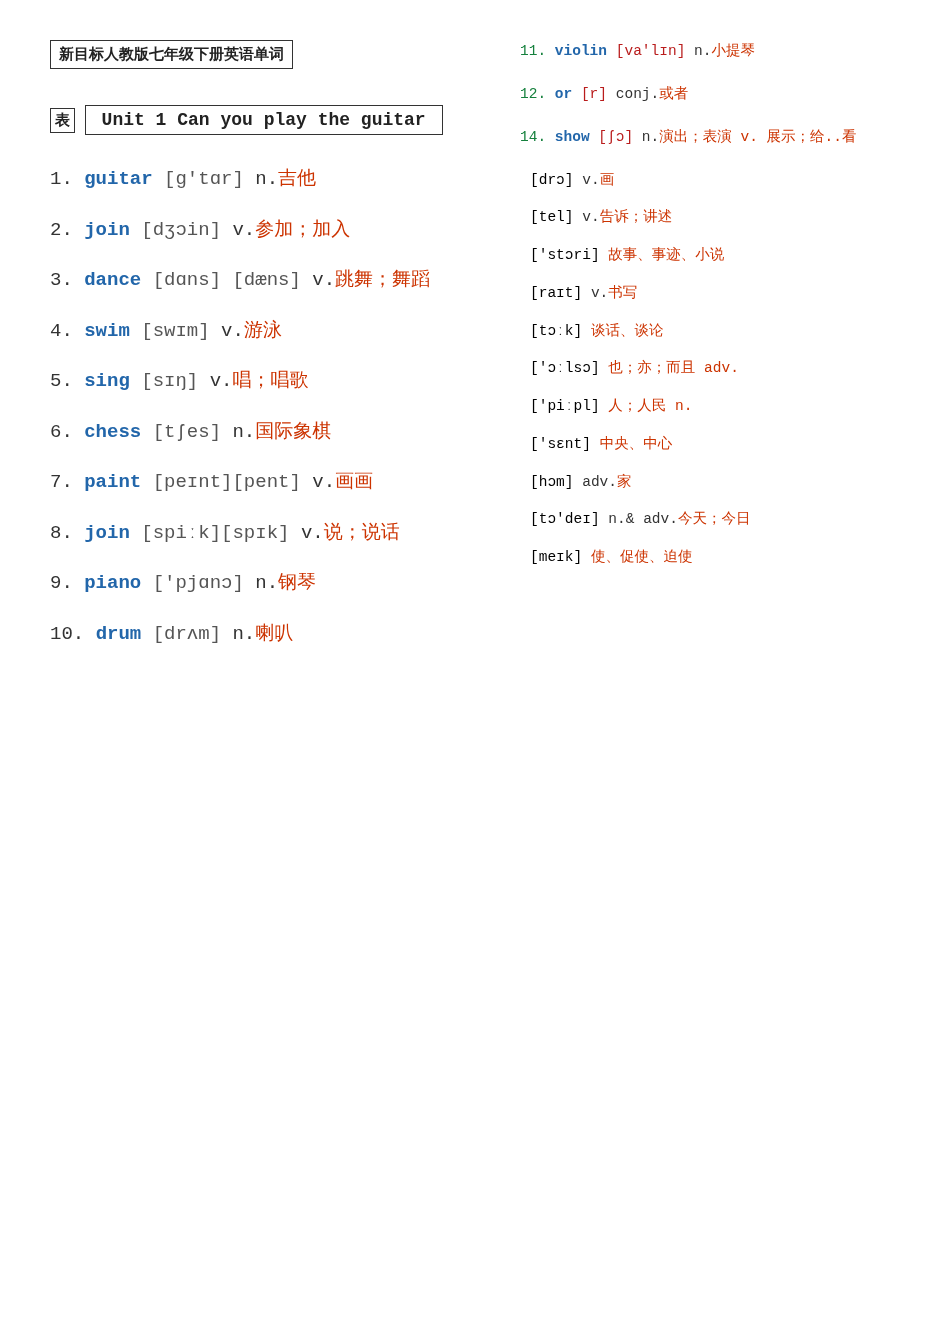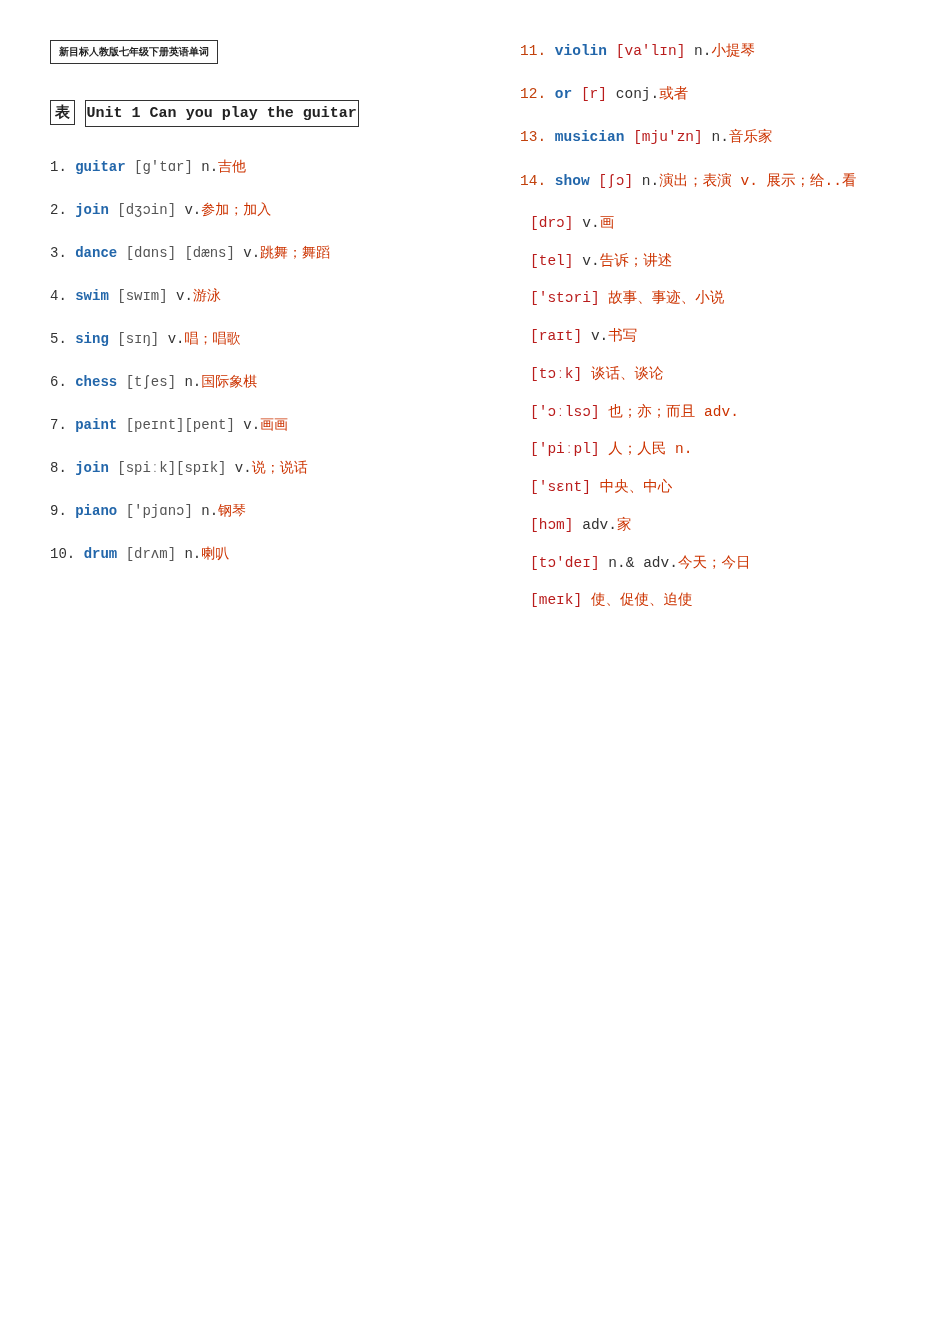--- a/index.html
+++ b/index.html
@@ -33,51 +33,51 @@
     .right-column {
       flex: 1;
       padding-left: 10px;
     }
 
     .title-box {
       border: 1.5px solid #333;
       display: inline-block;
       padding: 4px 8px;
       margin-bottom: 16px;
-      font-size: 10px;
+      font-size: 15px;
       font-weight: bold;
       color: #222;
       font-family: 'Courier New', Courier, monospace;
     }
 
     .title-char {
       border: 1.5px solid #333;
       display: inline-block;
       padding: 2px 4px;
       font-size: 15px;
       font-weight: bold;
       color: #222;
       margin-bottom: 20px;
     }
 
     .unit-box {
       border: 1.5px solid #333;
       display: inline-block;
-      padding: 4px 1px;
+      padding: 4px 16px;
       margin-top: 20px;
       margin-bottom: 30px;
-      font-size: 15px;
+      font-size: 18px;
       font-weight: bold;
       color: #222;
       font-family: 'Courier New', Courier, monospace;
     }
 
     .vocab-item {
       margin-bottom: 22px;
-      font-size: 14px;
+      font-size: 19px;
       color: #333;
       line-height: 1.5;
     }
 
     .vocab-item .num {
       color: #333;
     }
 
     .vocab-item .word {
       color: #2266aa;
@@ -97,21 +97,21 @@
     }
 
     .right-item {
       margin-bottom: 20px;
       font-size: 14.5px;
       color: #333;
       line-height: 1.6;
     }
 
     .right-item .num {
-      color: #c2410c;
+      color: #15803d;
     }
 
     .right-item .word {
       color: #2266aa;
       font-weight: bold;
     }
 
     .right-item .phonetic {
       color: #b91c1c;
     }
@@ -126,21 +126,21 @@
 
     .sub-item {
       margin-bottom: 16px;
       font-size: 14.5px;
       color: #333;
       line-height: 1.5;
       padding-left: 10px;
     }
 
     .sub-item .phonetic {
-      color: #b91c1c;
+      color: #000000;
     }
 
     .sub-item .meaning {
       color: #cc3300;
     }
 
     .sub-item .pos {
       color: #333;
     }
   </style>
@@ -172,21 +172,20 @@
         <div class="vocab-item"><span class="num">9.</span> <span class="word">piano</span> <span class="phonetic">['pjɑnɔ]</span> <span class="pos">n.</span><span class="meaning">钢琴</span></div>
         <div class="vocab-item"><span class="num">10.</span> <span class="word">drum</span> <span class="phonetic">[drʌm]</span> <span class="pos">n.</span><span class="meaning">喇叭</span></div>
       </div>
   </div>
 
   <div class="right-column">
 
     <div>
     <div class="right-item"><span class="num">11.</span>  <span class="word">violin</span> <span class="phonetic">[va'lɪn]</span>  <span class="pos">n.</span><span class="meaning">小提琴</span></div>
         <div class="right-item"><span class="num">12.</span>  <span class="word">or</span> <span class="phonetic">[r]</span>  <span class="pos">conj.</span><span class="meaning">或者</span></div>
-        <div class="right-item"><span class="num">13.</span>  <span class="word">musician</span> <span class="phonetic">[mju'zn]</span>  <span class="pos">n.</span><span class="meaning">音乐家</span></div>
         <div class="right-item"><span class="num">14.</span>  <span class="word">show</span> <span class="phonetic">[ʃɔ]</span>  <span class="pos">n.</span><span class="meaning">演出；表演 v. 展示；给..看</span></div>
         <div class="sub-item"><span class="phonetic">[drɔ]</span>  <span class="pos">v.</span><span class="meaning">画</span></div>
         <div class="sub-item"><span class="phonetic">[tel]</span>  <span class="pos">v.</span><span class="meaning">告诉；讲述</span></div>
         <div class="sub-item"><span class="phonetic">['stɔri]</span>  <span class="meaning">故事、事迹、小说</span></div>
         <div class="sub-item"><span class="phonetic">[raɪt]</span>  <span class="pos">v.</span><span class="meaning">书写</span></div>
         <div class="sub-item"><span class="phonetic">[tɔːk]</span>  <span class="meaning">谈话、谈论</span></div>
         <div class="sub-item"><span class="phonetic">['ɔːlsɔ]</span>  <span class="meaning">也；亦；而且 adv.</span></div>
         <div class="sub-item"><span class="phonetic">['piːpl]</span>  <span class="meaning">人；人民 n.</span></div>
         <div class="sub-item"><span class="phonetic">['sɛnt]</span>  <span class="meaning">中央、中心</span></div>
         <div class="sub-item"><span class="phonetic">[hɔm]</span>  <span class="pos">adv.</span><span class="meaning">家</span></div>

